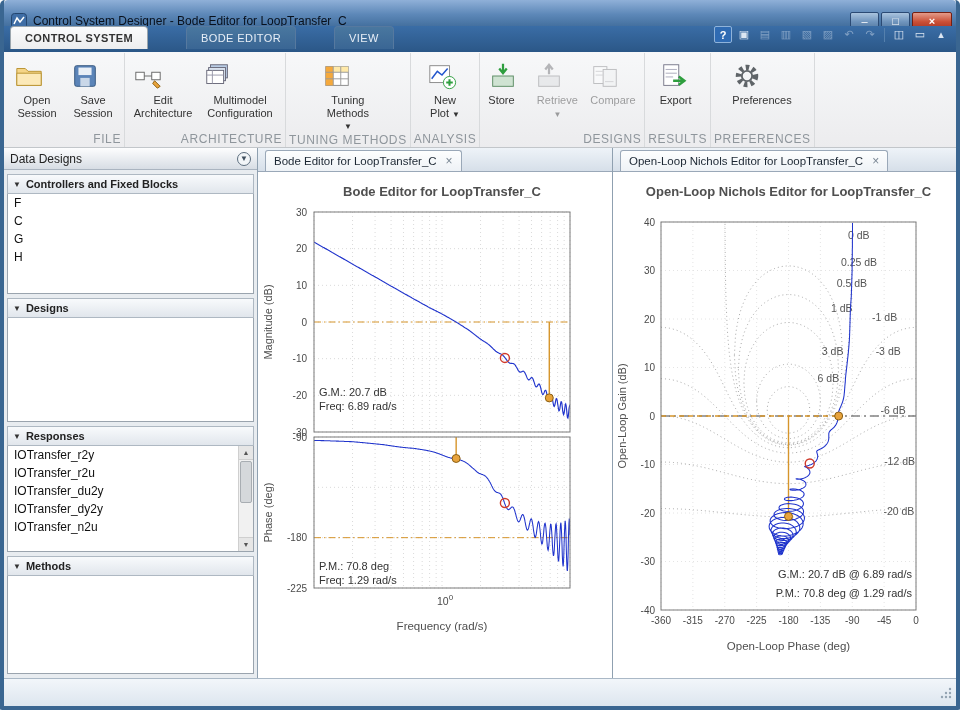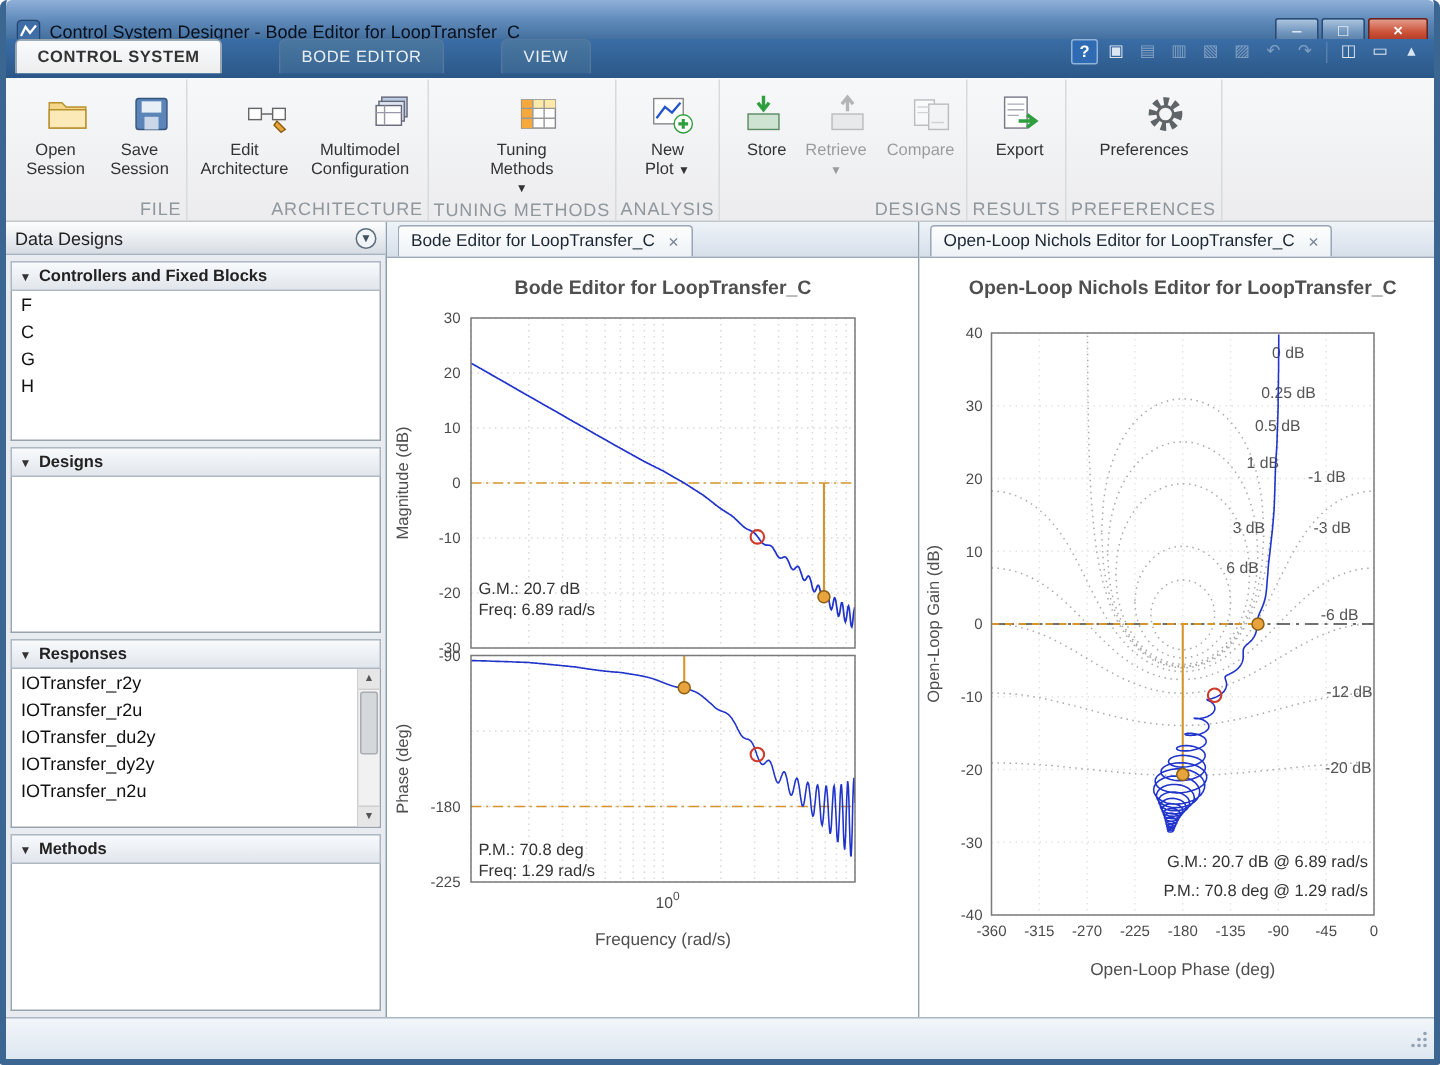--- a/index.html
+++ b/index.html
@@ -28,21 +28,21 @@
   .qicon { width:18px; height:17px; font-size:11px; line-height:16px; text-align:center; color:#dce6f2; border-radius:2px; }
   .qicon.accent { background:#2f6bb3; color:#fff; border:1px solid #8fb3da; font-weight:bold; }
   .qicon.dis { opacity:.45; }
   .qa-sep { width:1px; height:14px; background:#5580ad; margin:0 2px; }
 
   
   .ribbon { height:96px; flex:0 0 96px; background:linear-gradient(#f7f8f9,#ececee); border-bottom:1px solid #c2c6ca;
     display:flex; align-items:stretch; padding:1px 2px 0; }
   .rgroup { display:flex; flex-direction:column; border-right:1px solid #d8dadc; padding:1px 3px 0; }
   .rbtns { flex:1; display:flex; justify-content:center; align-items:stretch; }
-  .rbtn { display:flex; flex-direction:column; align-items:flex-end; padding:3px 4px 0; border:1px solid transparent; border-radius:3px; }
+  .rbtn { display:flex; flex-direction:column; align-items:flex-start; padding:3px 4px 0; border:1px solid transparent; border-radius:3px; }
   .rbtn .ricon { height:36px; display:flex; align-items:center; }
   .rbtn .rlabel { font-size:11px; line-height:12.5px; color:#333; text-align:center; }
   .rbtn .dd { font-size:8px; color:#333; line-height:8px; }
   .rbtn.disabled { opacity:.45; filter:grayscale(.7); }
   .glabel { height:15px; font-size:12px; color:#8f969c; text-align:right; letter-spacing:.6px; line-height:14px; white-space:nowrap; }
   .w52{width:56px}.w66{width:70px}.w80{width:84px}.w58{width:62px}.w44{width:46px}.w54{width:56px}
 
   
   .main { flex:1; display:flex; overflow:hidden; background:#e8ecf0; }
 

